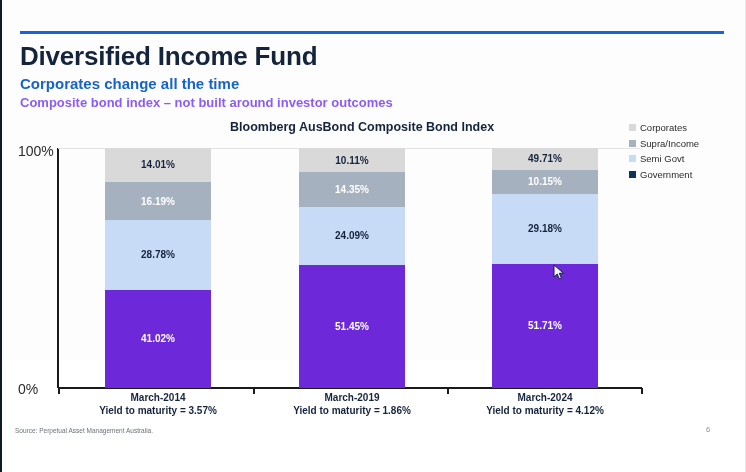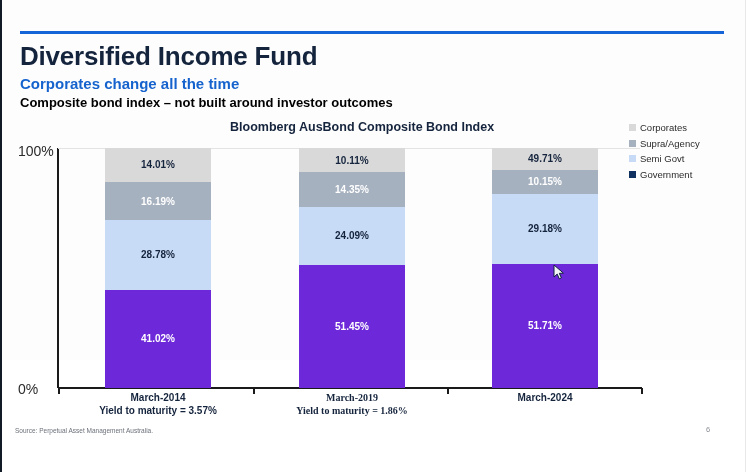--- a/index.html
+++ b/index.html
@@ -11,21 +11,21 @@
   #edge-left{position:absolute;left:0;top:0;width:2px;height:472px;background:#121a26;}
   #edge-right{position:absolute;right:0;top:0;width:1px;height:472px;background:#e8e8e8;}
 
   
   #rule{position:absolute;left:20px;top:31px;width:704px;height:3px;background:#1565D8;}
   #title{position:absolute;left:20px;top:41px;font-size:26px;font-weight:bold;
          color:#15243d;letter-spacing:-0.2px;white-space:nowrap;}
   #subtitle{position:absolute;left:20px;top:75px;font-size:15px;font-weight:bold;
             color:#1663CE;white-space:nowrap;}
   #sub2{position:absolute;left:20px;top:95px;font-size:13px;font-weight:bold;
-        color:#000000;white-space:nowrap;}
+        color:#8b5cf6;white-space:nowrap;}
 
   
   #chart-title{position:absolute;left:230px;top:120px;font-size:12.5px;font-weight:bold;
                color:#15243d;white-space:nowrap;}
 
   #plot{position:absolute;left:58px;top:148px;width:582px;height:240px;}
   #plot .gridline{position:absolute;left:0;width:100%;height:1px;background:#e3e3e3;}
   #axis-y{position:absolute;left:57px;top:148px;width:1.5px;height:240px;background:#1a1a1a;}
   #axis-x{position:absolute;left:58px;top:387px;width:584px;height:1.5px;background:#1a1a1a;}
   .ytick{position:absolute;left:18px;width:34px;text-align:left;font-size:14px;color:#2b2b2b;}
@@ -106,36 +106,37 @@
       <div class="seg supra" style="height:10.15%">10.15%</div>
       <div class="seg semi" style="height:29.18%">29.18%</div>
       <div class="seg govt" style="height:51.71%">51.71%</div>
     </div>
   </div>
 
   <div class="cat" style="left:63px;">
     <div class="cname">March-2014</div>
     <div class="cyield">Yield to maturity = 3.57%</div>
   </div>
-  <div class="cat" style="left:257px;font-family:Liberation Serif, serif;">
+  <div class="cat" style="left:257px;">
     <div class="cname">March-2019</div>
     <div class="cyield">Yield to maturity = 1.86%</div>
   </div>
   <div class="cat" style="left:450px;">
     <div class="cname">March-2024</div>
+    <div class="cyield">Yield to maturity = 4.12%</div>
   </div>
 
   <div id="legend">
     <div class="legend-item">
       <span class="legend-swatch" style="background:#D9D9D9"></span>
       <span class="legend-label">Corporates</span>
     </div>
     <div class="legend-item">
       <span class="legend-swatch" style="background:#A6B1BF"></span>
-      <span class="legend-label">Supra/Agency</span>
+      <span class="legend-label">Supra/Income</span>
     </div>
     <div class="legend-item">
       <span class="legend-swatch" style="background:#C7DBF6"></span>
       <span class="legend-label">Semi Govt</span>
     </div>
     <div class="legend-item">
       <span class="legend-swatch" style="background:#10305F"></span>
       <span class="legend-label">Government</span>
     </div>
   </div>

